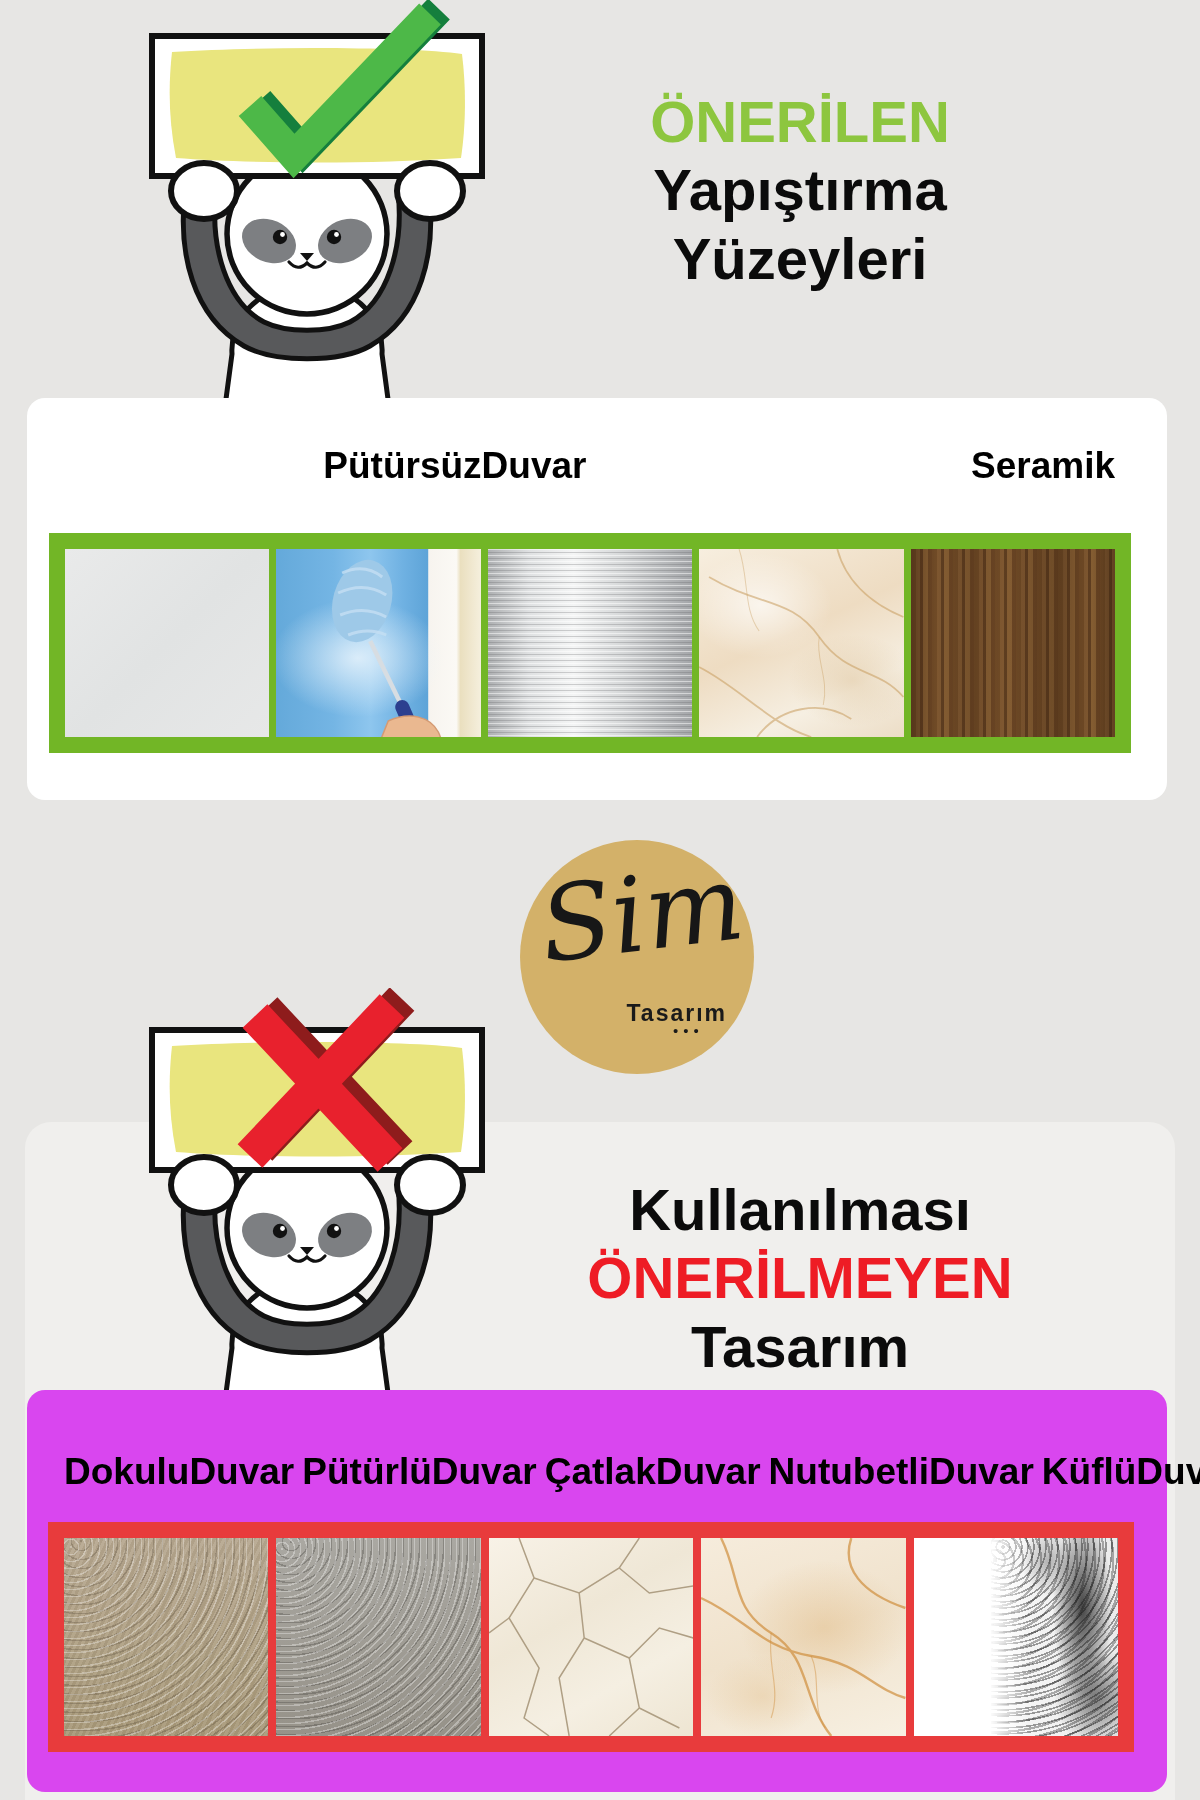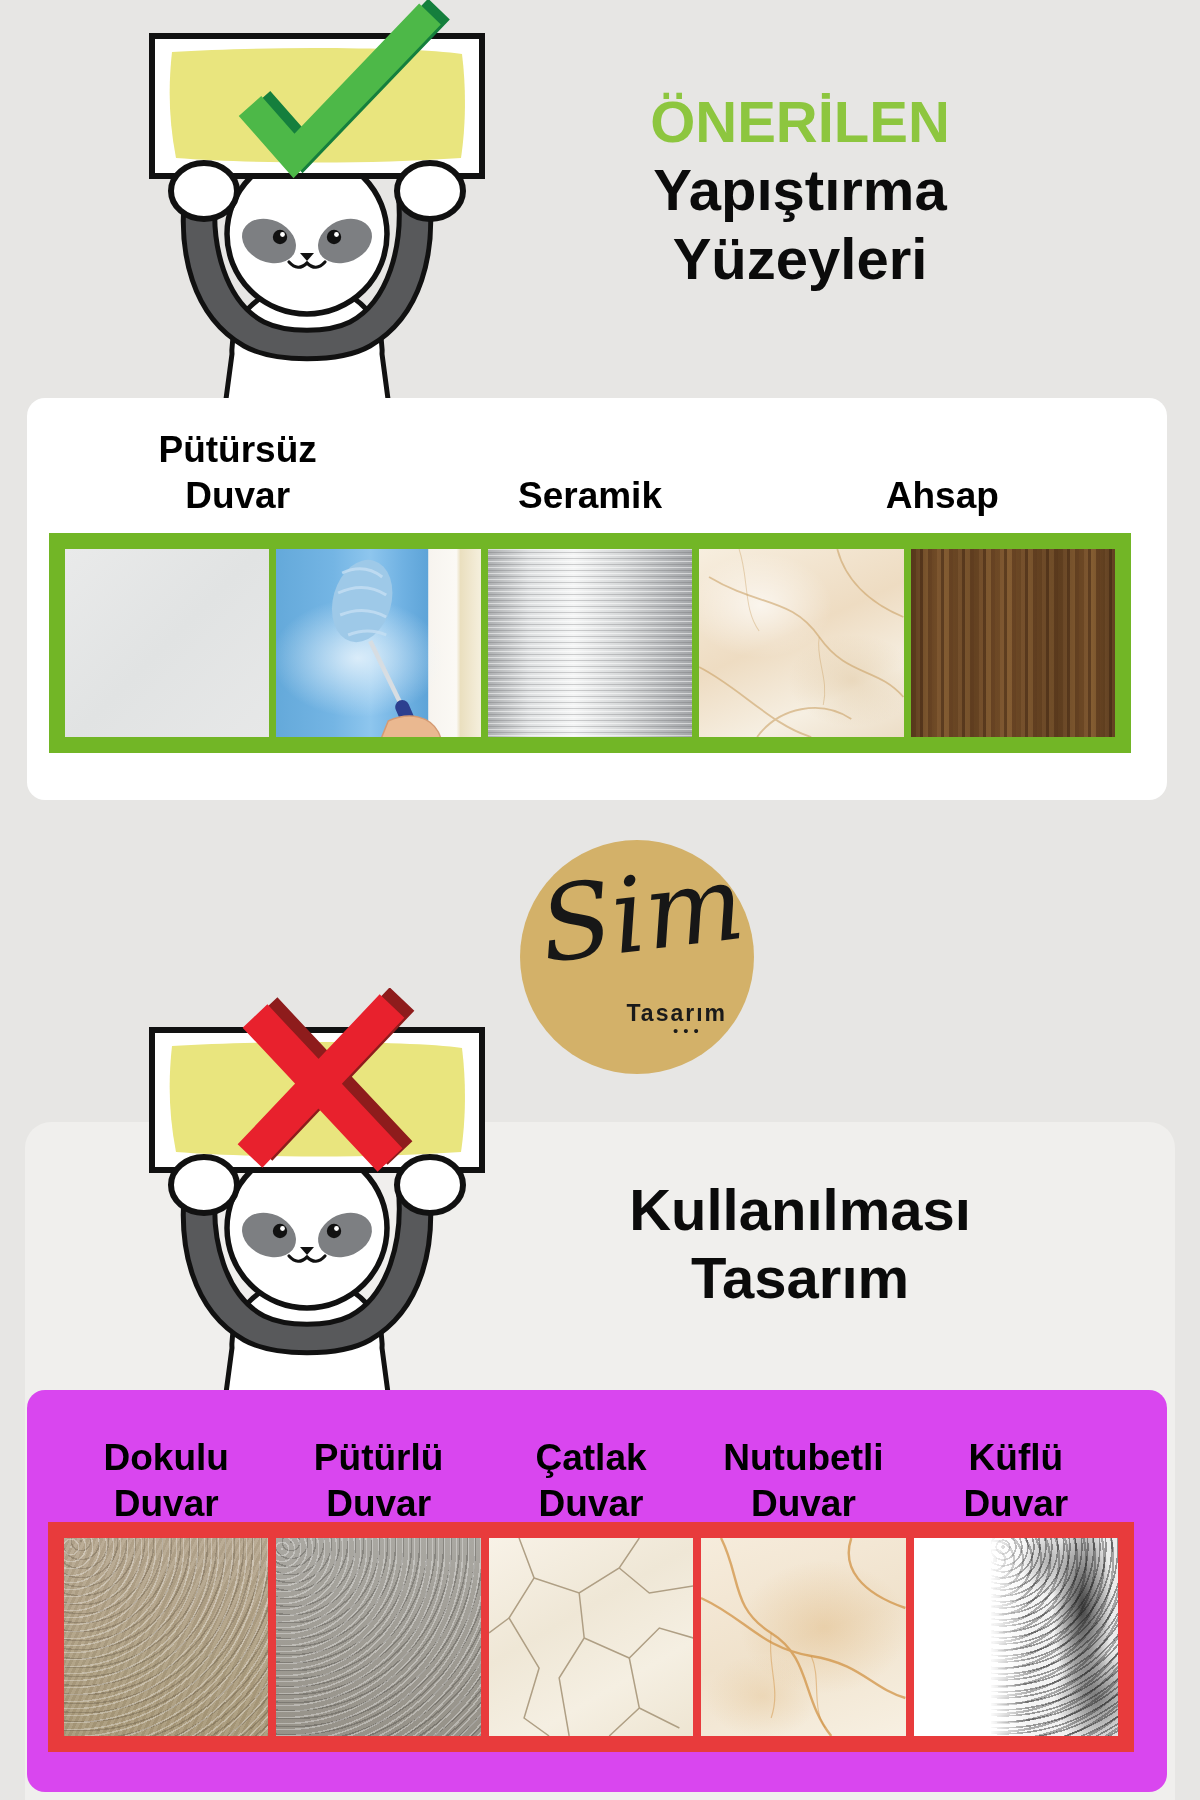--- a/index.html
+++ b/index.html
@@ -20,21 +20,21 @@
   .hl-red{color:#ee1c25;}
 
   
   .card{position:absolute;left:27px;width:1140px;height:402px;background:#ffffff;border-radius:18px;}
   .card-top{top:398px;}
   .card-bottom{top:1390px;background:#d946ef;}
 
   .labels-row{position:absolute;display:flex;}
   .labels-row-top{left:38px;top:14px;width:1050px;height:108px;gap:7px;}
   .labels-row-bottom{left:37px;top:26px;width:1054px;height:112px;gap:8px;}
-  .surface-label{flex:1;display:flex;flex-direction:column;justify-content:flex-end;align-items:center;
+  .surface-label{flex:1;display:flex;flex-direction:row;justify-content:flex-end;align-items:center;
                  font-size:37px;font-weight:bold;color:#000;line-height:1.26;text-align:center;}
 
   .frame{position:absolute;display:flex;box-sizing:border-box;}
   .frame-green{left:22px;top:135px;width:1082px;height:220px;border:16px solid #72b626;background:#72b626;gap:7px;}
   .frame-red{left:21px;top:132px;width:1086px;height:230px;border:16px solid #e83b3c;background:#e83b3c;gap:8px;}
   .tile{flex:1;position:relative;overflow:hidden;}
   .tile svg{position:absolute;inset:0;width:100%;height:100%;}
 
   
   .tex-glass{background:linear-gradient(135deg,#e9eaea 0%,#e1e3e3 50%,#e7e8e8 100%);}
@@ -142,24 +142,20 @@
   <div class="card card-top">
     <div class="labels-row labels-row-top">
       <div class="surface-label">
         <div>Pütürsüz</div>
         <div>Duvar</div>
       </div>
       <div class="surface-label">
         <div>Seramik</div>
         <div></div>
       </div>
-      <div class="surface-label">
-        <div>Ahsap</div>
-        <div></div>
-      </div>
     </div>
 
     <div class="frame frame-green">
       <div class="tile tex-glass"></div>
 
       <div class="tile tex-roller">
         <svg viewBox="0 0 204 188" preserveAspectRatio="none">
           <ellipse cx="86" cy="52" rx="29" ry="42" transform="rotate(16 86 52)" fill="#9ec9e8"></ellipse>
           <path d="M66,24 q22,-10 40,4 M62,44 q26,-12 48,2 M64,66 q24,-10 46,2 M72,86 q20,-8 38,0" stroke="#c4def2" stroke-width="3" fill="none" opacity="0.8"></path>
           <path d="M94,92 L128,162" stroke="#d7dde2" stroke-width="4.5"></path>
@@ -219,20 +215,21 @@
         <path d="M163,28 L298,172 M300,18 L158,168" fill="none" stroke="#8e1c1c" stroke-width="34" transform="translate(10,-7)"></path>
         <path d="M163,28 L298,172 M300,18 L158,168" fill="none" stroke="#e8212d" stroke-width="34"></path>
       </g>
     </g>
     <ellipse cx="112" cy="197" rx="33" ry="28" fill="#ffffff" stroke="#111" stroke-width="6"></ellipse>
     <ellipse cx="338" cy="197" rx="33" ry="28" fill="#ffffff" stroke="#111" stroke-width="6"></ellipse>
   </svg>
 
   <div class="title title-bottom">
     <div>Kullanılması</div>
+    <div class="hl-red">ÖNERİLMEYEN</div>
     <div>Tasarım</div>
   </div>
 
   <div class="card card-bottom">
     <div class="labels-row labels-row-bottom">
       <div class="surface-label">
         <div>Dokulu</div>
         <div>Duvar</div>
       </div>
       <div class="surface-label">

